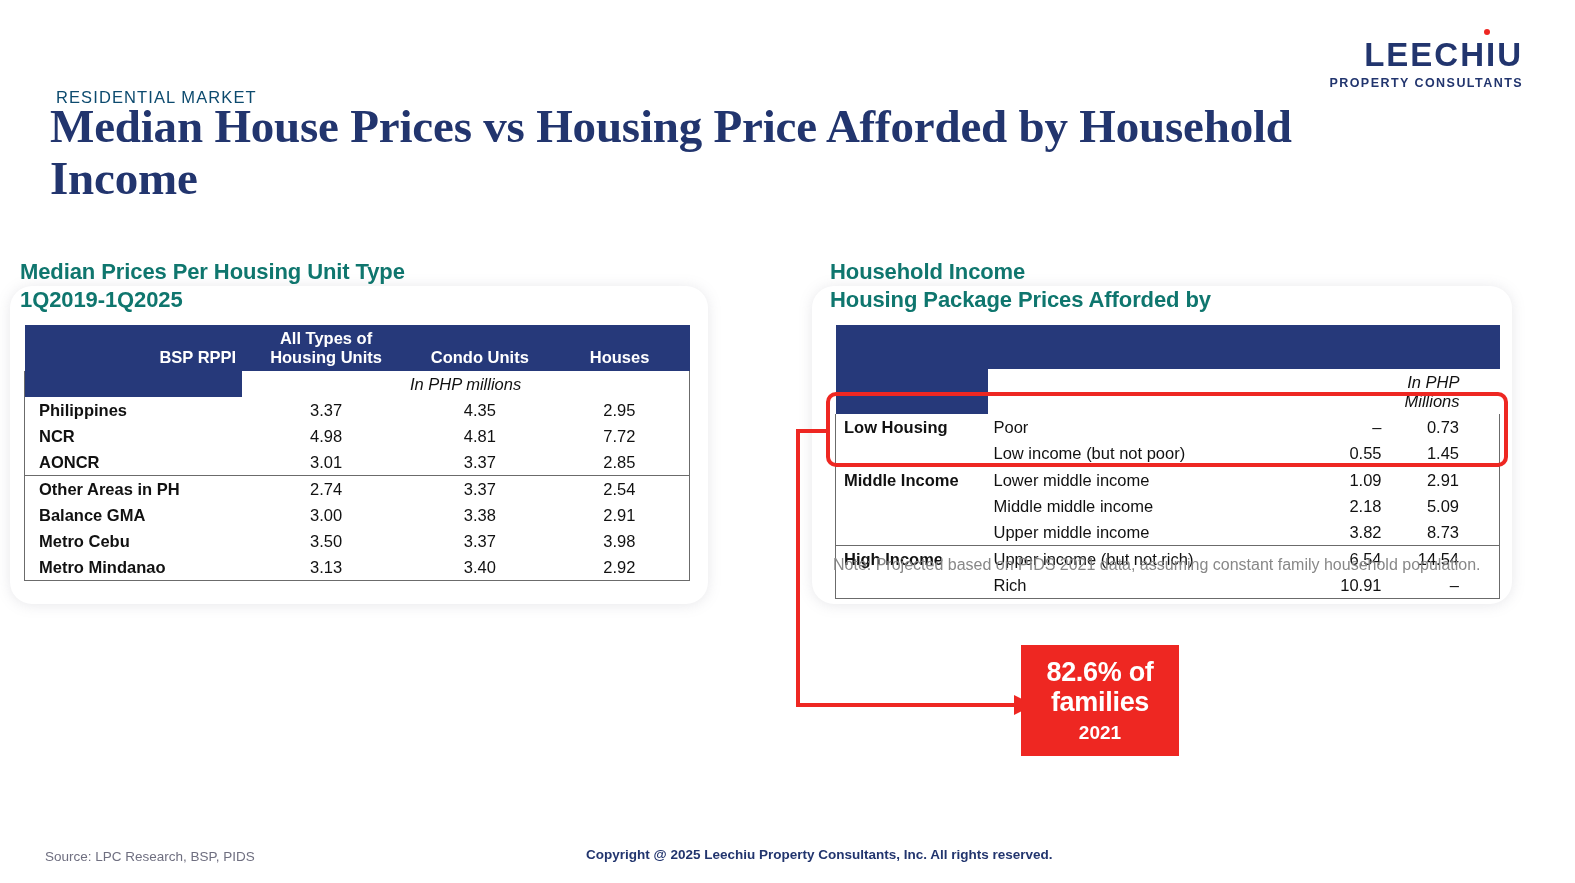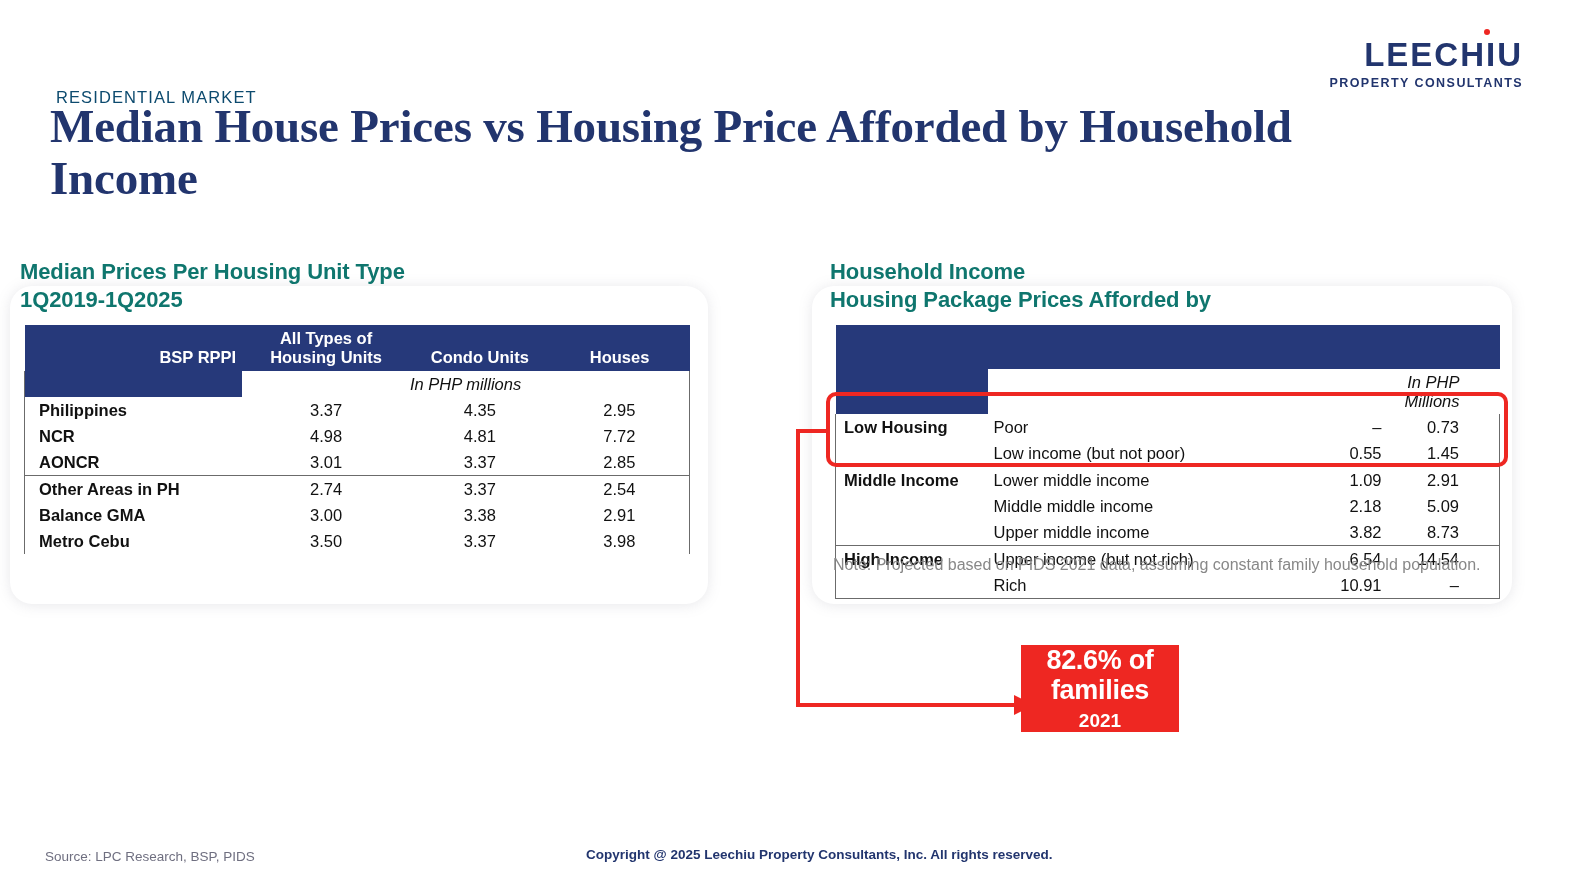--- a/index.html
+++ b/index.html
@@ -125,21 +125,21 @@
     border: 4px solid #ee2722; border-radius: 10px;
     pointer-events: none;
   }
 
   
   #connector { position: absolute; left: 770px; top: 395px; }
 
   
   #callout {
     position: absolute; left: 1021px; top: 645px;
-    width: 158px; height: 87px;
+    width: 158px; height: 111px;
     background: #ee2722; color: #ffffff;
     display: flex; flex-direction: column;
     align-items: center; justify-content: center;
     text-align: center;
   }
   #callout .big { font-size: 27px; font-weight: 700; line-height: 1.12; letter-spacing: -0.3px; }
   #callout .yr  { font-size: 19px; font-weight: 700; margin-top: 5px; }
 
   
   .src {
@@ -220,20 +220,26 @@
           <td class="num">3.00</td>
           <td class="num">3.38</td>
           <td class="num">2.91</td>
         </tr>
         <tr>
           <td class="rowlab">Metro Cebu</td>
           <td class="num">3.50</td>
           <td class="num">3.37</td>
           <td class="num">3.98</td>
         </tr>
+        <tr class="last">
+          <td class="rowlab">Metro Mindanao</td>
+          <td class="num">3.13</td>
+          <td class="num">3.40</td>
+          <td class="num">2.92</td>
+        </tr>
       </tbody>
     </table>
   </div>
 
   <div class="card" id="card-right"></div>
   <div class="panel-title" id="title-right">
     <div>Household Income</div>
     <div>Housing Package Prices Afforded by</div>
   </div>
 

